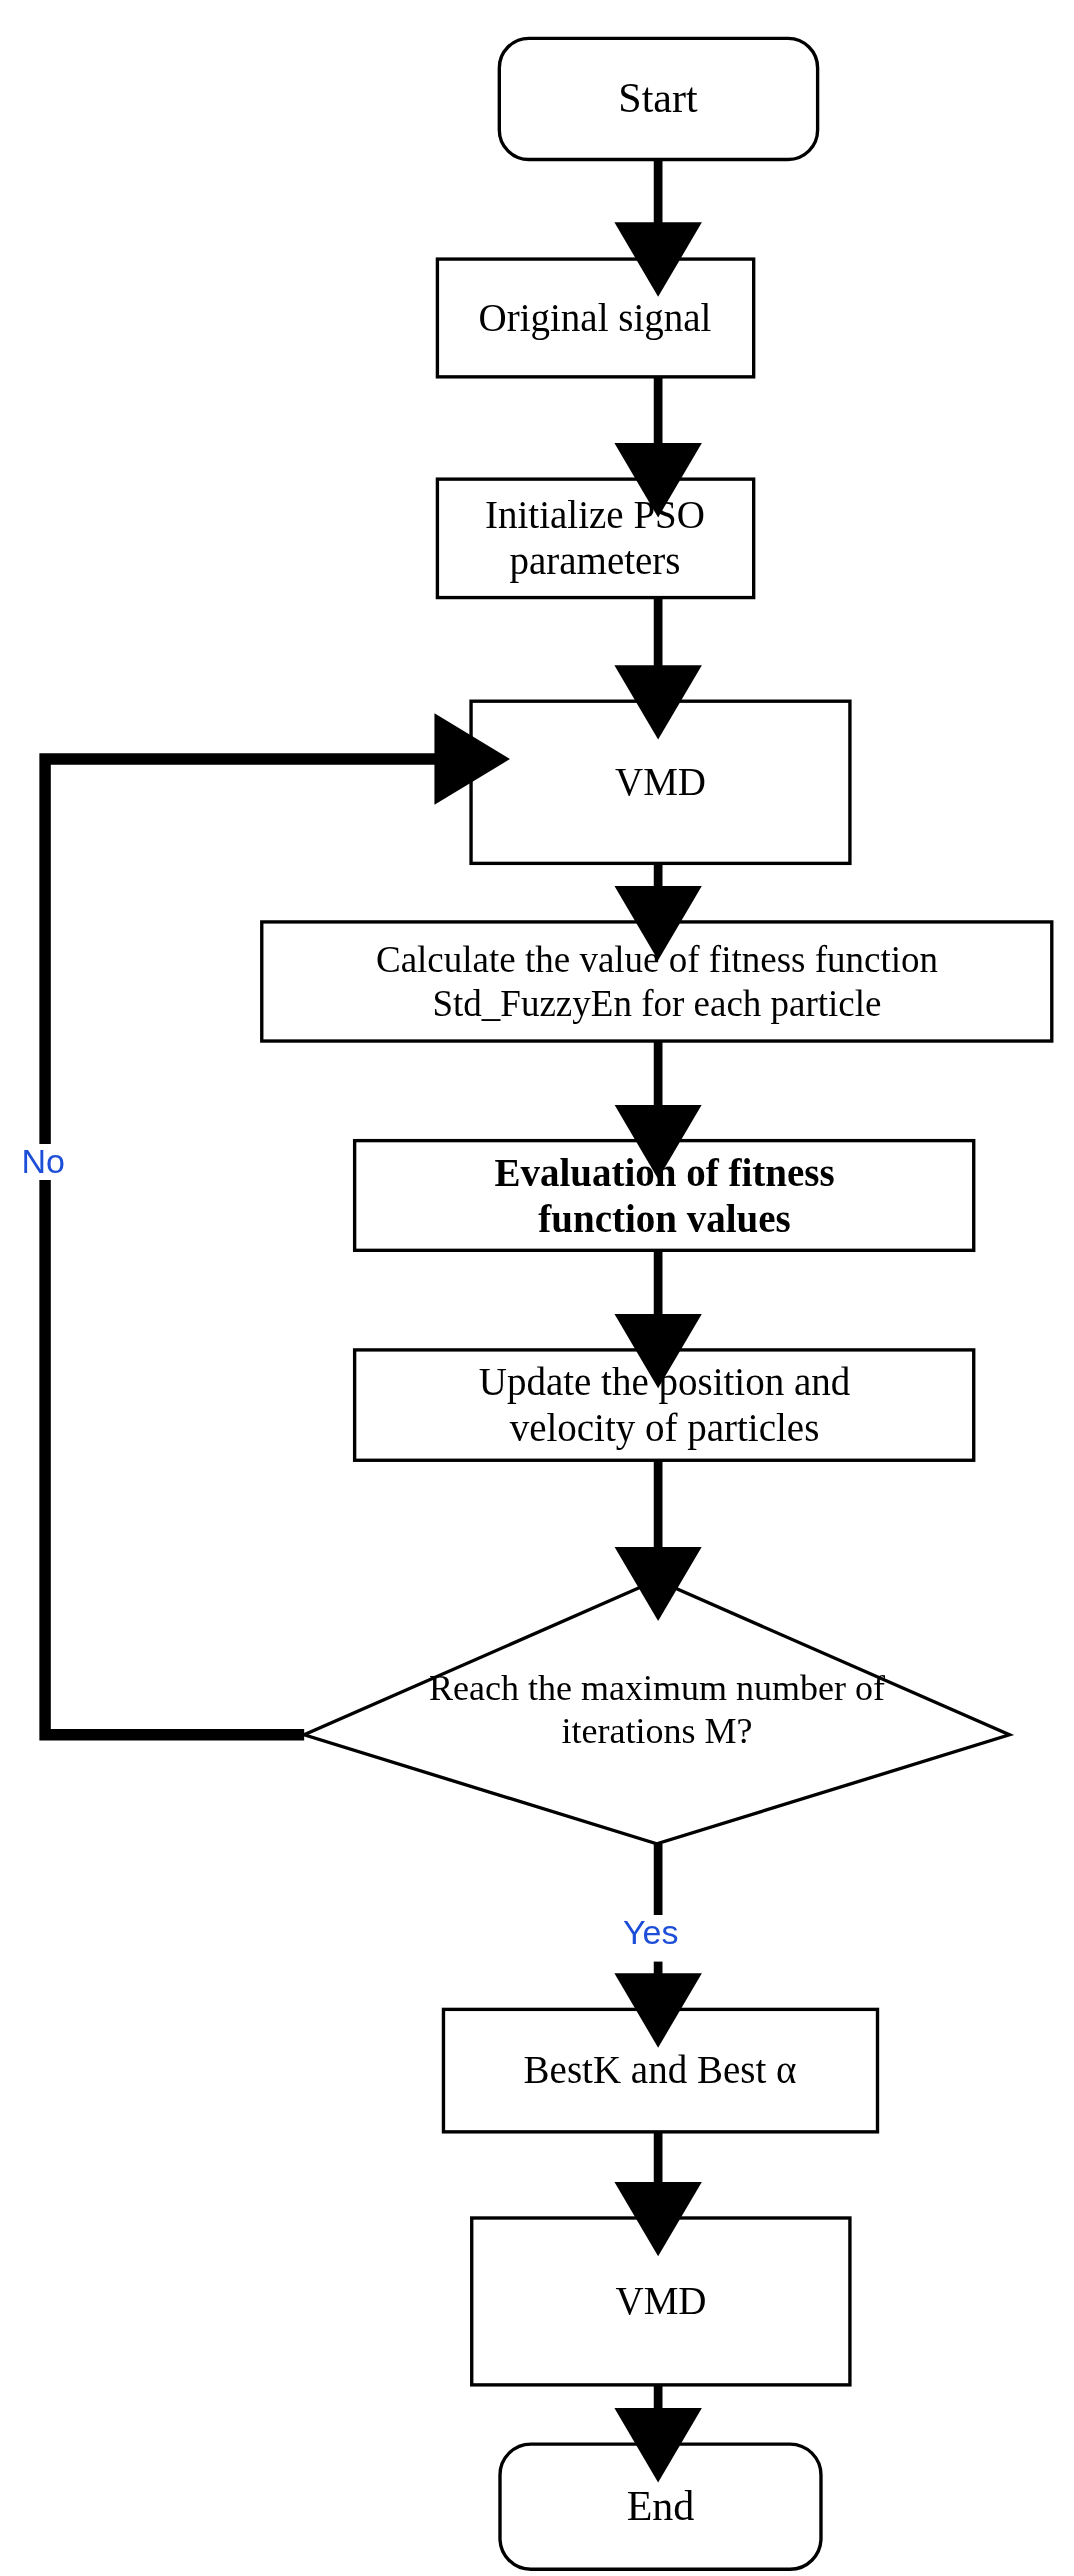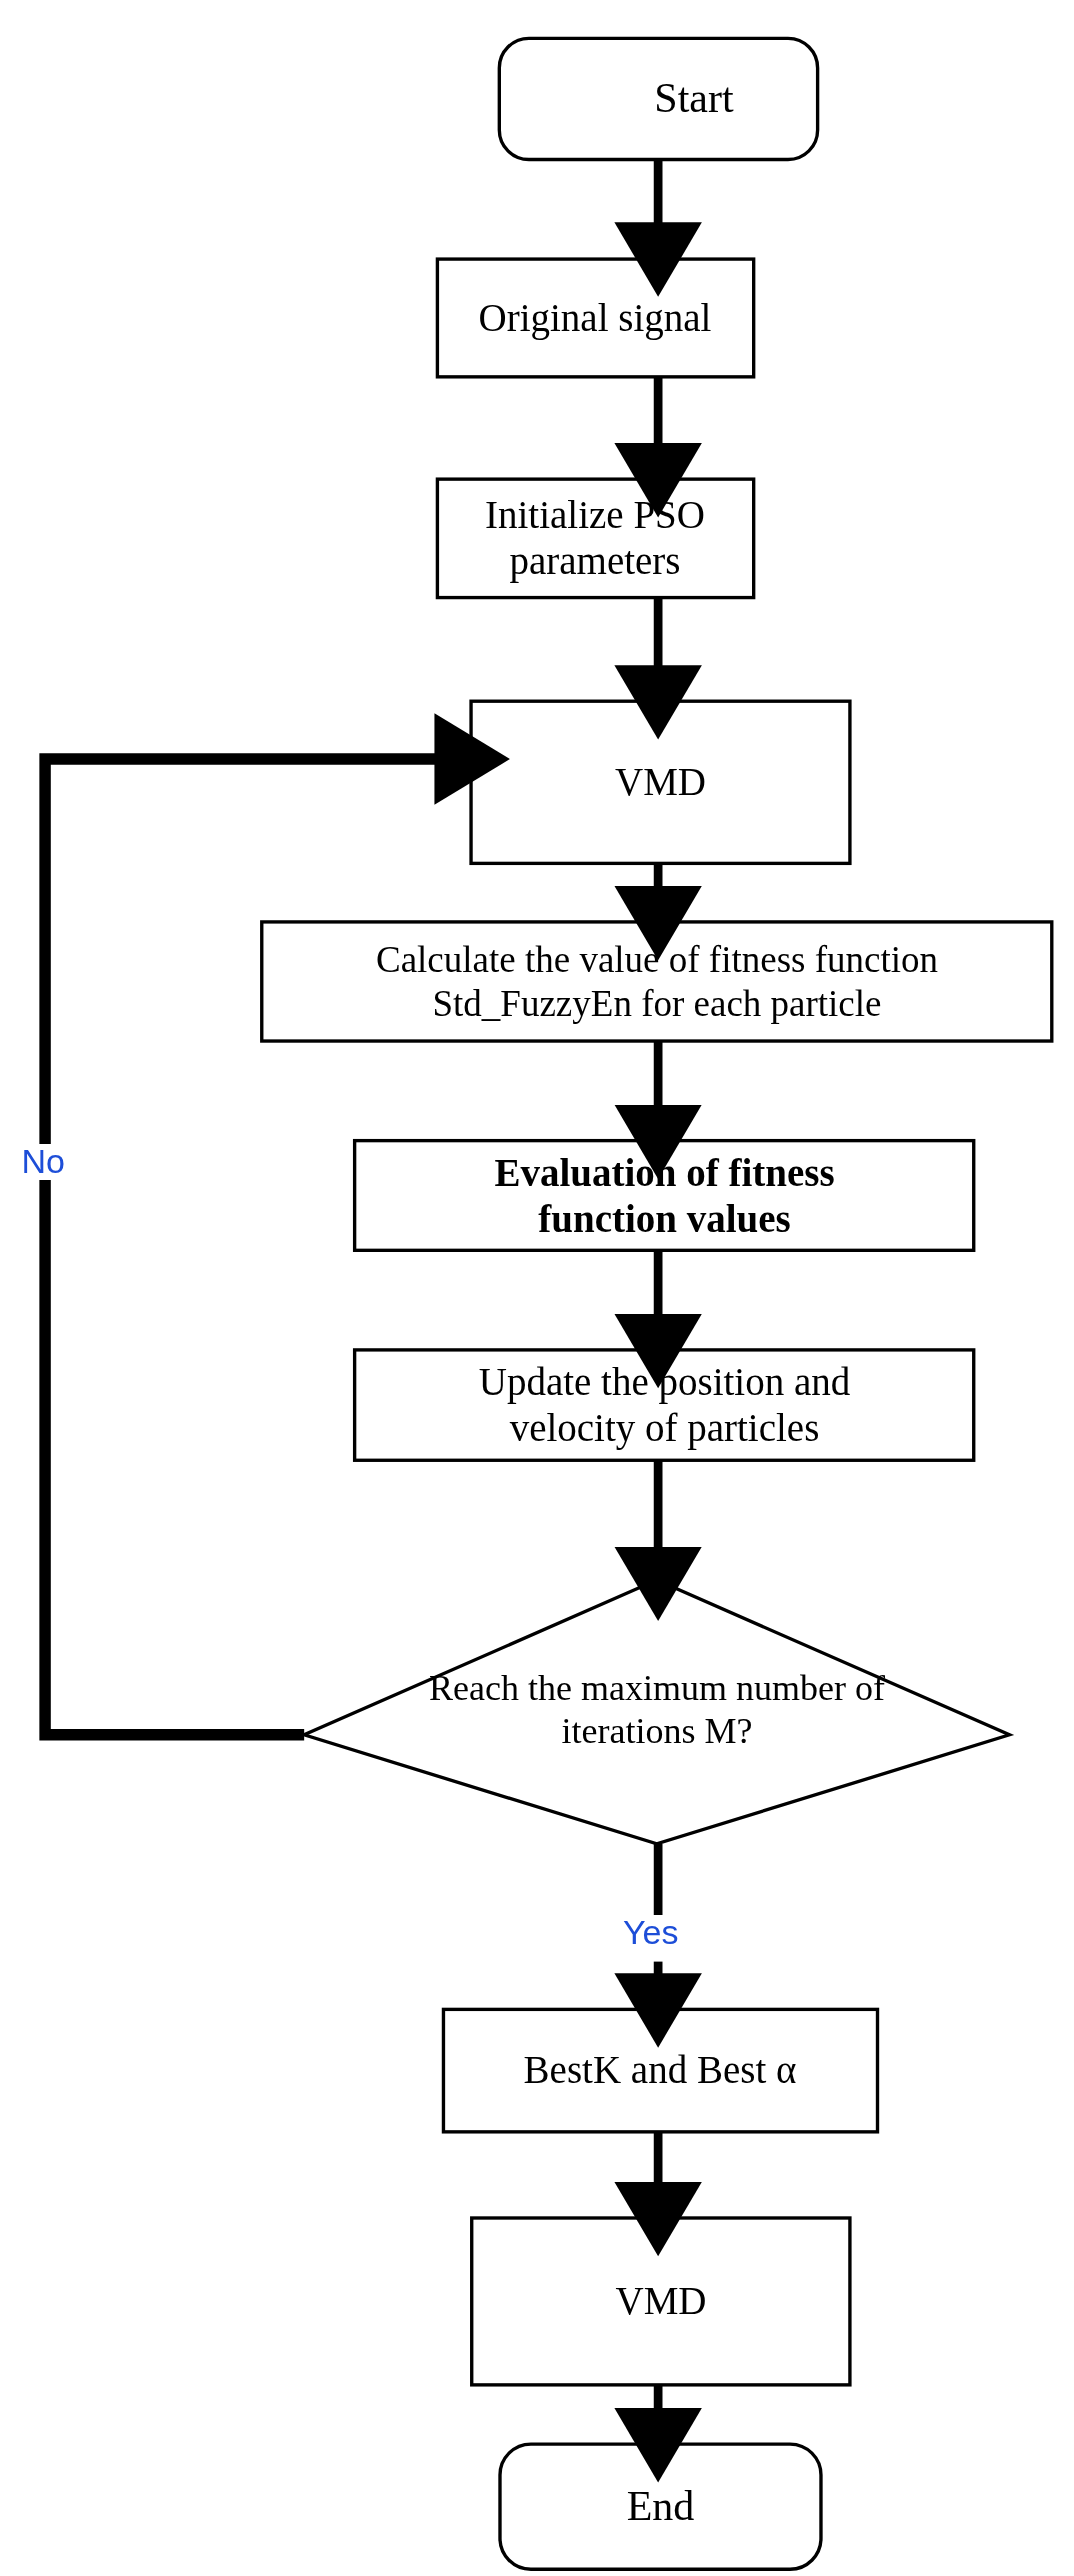--- a/index.html
+++ b/index.html
@@ -102,21 +102,21 @@
     <path d="M452,2578 L67,2578 L67,1128 L683,1128" fill="none" stroke="#000000" stroke-width="17" marker-end="url(#arrowhead-thick)"></path>
 
     <line x1="978" y1="2740" x2="978" y2="2855" stroke="#000000" stroke-width="13"></line>
     <line x1="978" y1="2915" x2="978" y2="2974" stroke="#000000" stroke-width="13" marker-end="url(#arrowhead)"></line>
 
     <line x1="978" y1="3168" x2="978" y2="3284" stroke="#000000" stroke-width="13" marker-end="url(#arrowhead)"></line>
 
     <line x1="978" y1="3544" x2="978" y2="3620" stroke="#000000" stroke-width="13" marker-end="url(#arrowhead)"></line>
   </svg>
 
-  <div class="node-label terminal-label" style="left:499px;top:38px;width:318px;height:121px;padding-left:36px;">
+  <div class="node-label terminal-label" style="left:499px;top:38px;width:318px;height:121px;">
     <span>Start</span>
   </div>
 
   <div class="node-label process-label" style="left:437px;top:479px;width:316px;height:118px;">
     <span>Initialize PSO
 parameters</span>
   </div>
 
   <div class="node-label process-label" style="left:437px;top:259px;width:316px;height:118px;">
     <span>Original signal</span>

